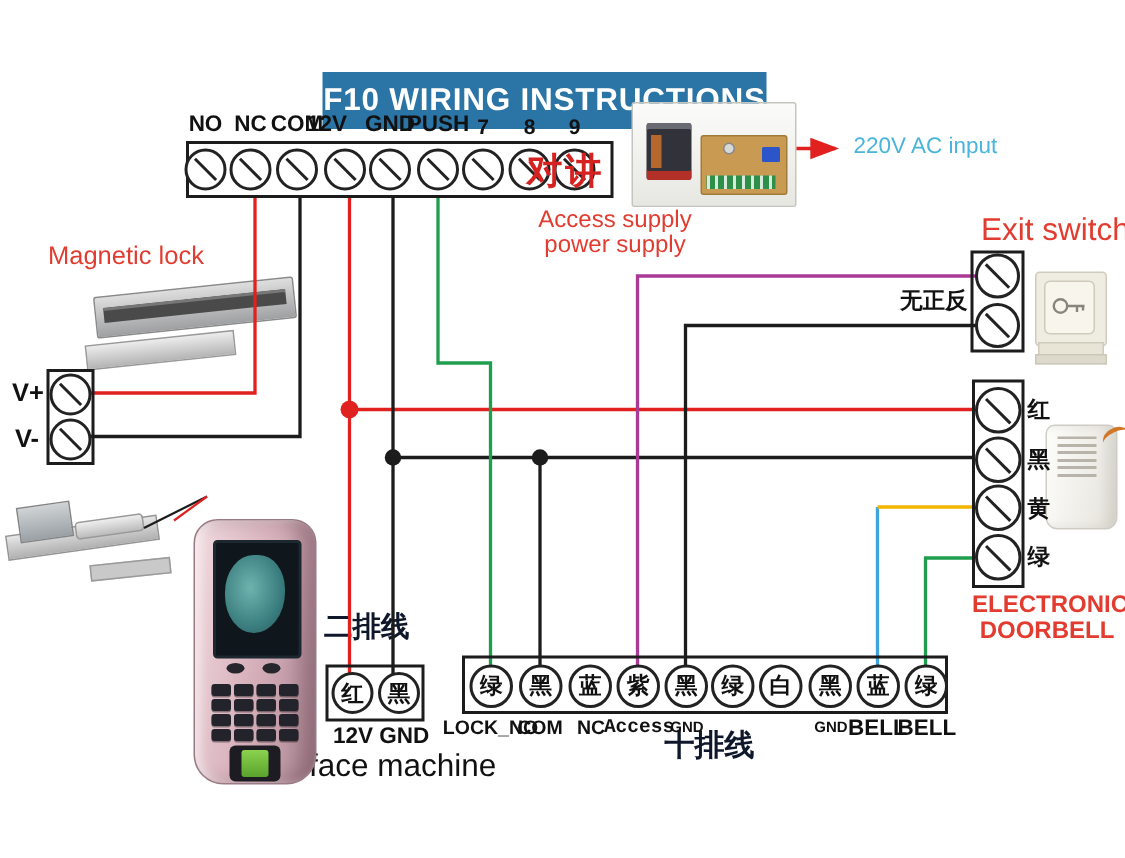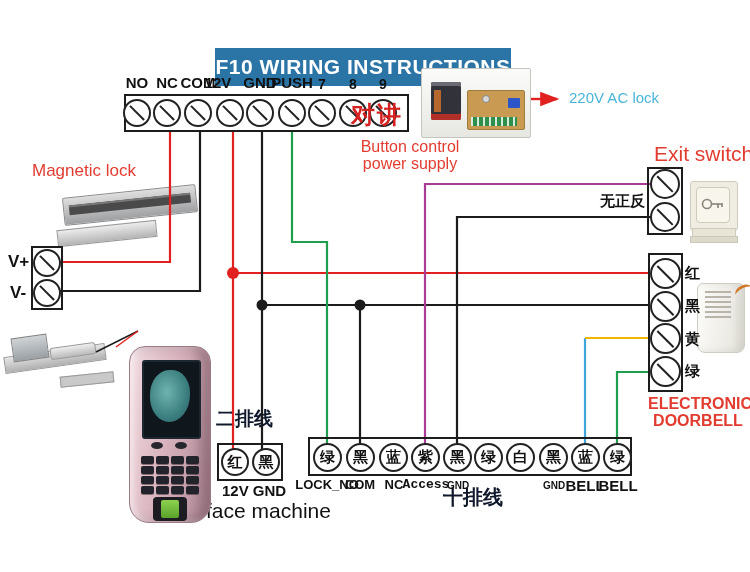--- a/index.html
+++ b/index.html
@@ -200,23 +200,23 @@
   <div class="term screw" style="left:153px;top:99px;width:28px;height:28px;"></div>
   <div class="term screw" style="left:184px;top:99px;width:28px;height:28px;"></div>
   <div class="term screw" style="left:216px;top:99px;width:28px;height:28px;"></div>
   <div class="term screw" style="left:246px;top:99px;width:28px;height:28px;"></div>
   <div class="term screw" style="left:278px;top:99px;width:28px;height:28px;"></div>
   <div class="term screw" style="left:308px;top:99px;width:28px;height:28px;"></div>
   <div class="term screw" style="left:339px;top:99px;width:28px;height:28px;"></div>
   <div class="term screw" style="left:369px;top:99px;width:28px;height:28px;"></div>
   <div class="lbl red" style="left:351px;top:102px;font-size:24px;font-weight:900;letter-spacing:2px;z-index:4;color:#d5211f;">对讲</div>
 
-  <div class="lbl cyan" style="left:569px;top:90px;font-size:15px;">220V AC lock</div>
+  <div class="lbl cyan" style="left:569px;top:90px;font-size:15px;">220V AC input</div>
   <div class="lbl red" style="left:344px;top:138px;width:132px;text-align:center;font-size:16px;line-height:17px;white-space:normal;">
-    <span>Button control</span><br>
+    <span>Access supply</span><br>
     <span>power supply</span>
   </div>
 
   <div class="lbl red" style="left:654px;top:143px;font-size:21px;">Exit switch</div>
   <div class="block" style="left:647px;top:167px;width:36px;height:68px;"></div>
   <div class="term screw" style="left:650px;top:169px;width:30px;height:30px;"></div>
   <div class="term screw" style="left:650px;top:202px;width:30px;height:30px;"></div>
   <div class="lbl" style="left:600px;top:193px;font-size:15px;font-weight:700;">无正反</div>
 
   <div class="lbl red" style="left:32px;top:162px;font-size:17px;">Magnetic lock</div>

